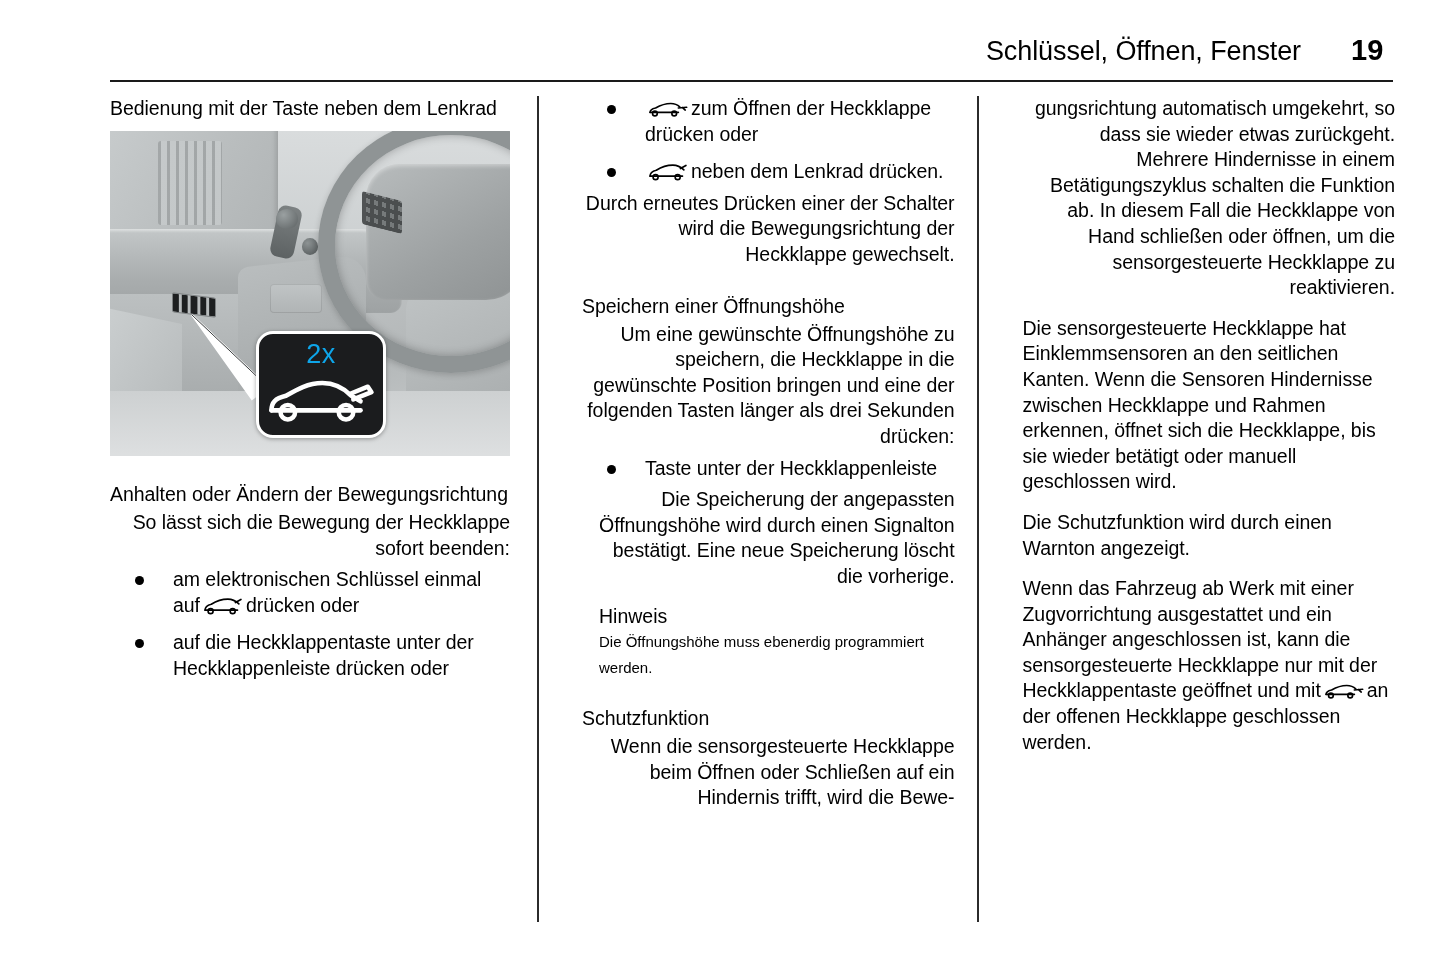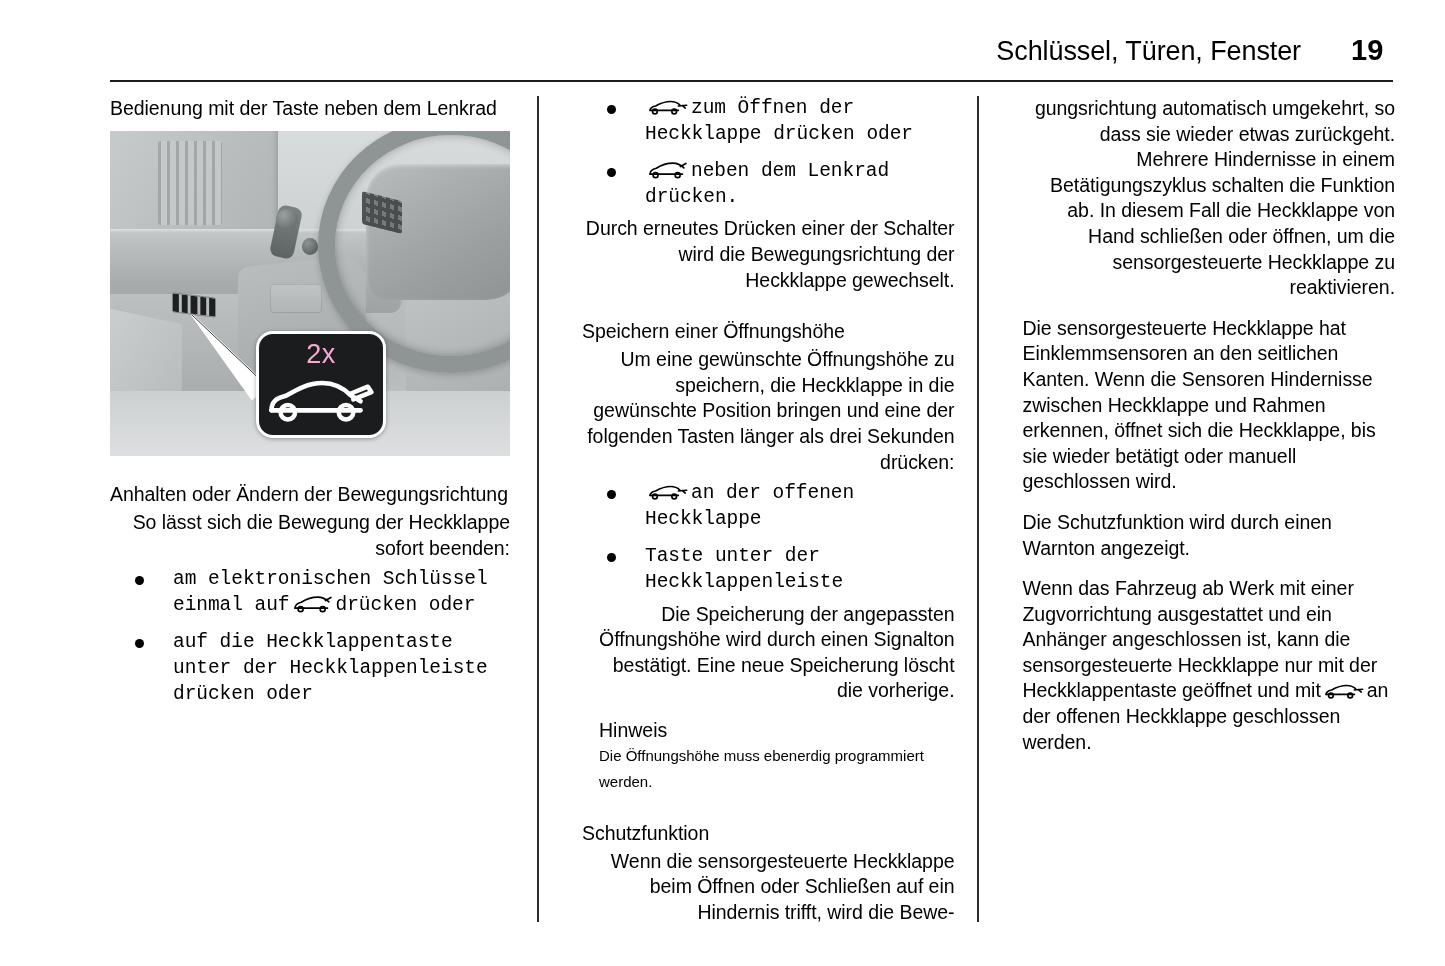--- a/index.html
+++ b/index.html
@@ -105,21 +105,20 @@
     margin: 6px 0 6px 0;
     padding: 0;
   }
   ul.bullets li {
     position: relative;
     font-size: 19.5px;
     line-height: 25.6px;
     padding-left: 63px;
     margin-bottom: 12px;
     letter-spacing: -0.05px;
-    font-family: Liberation Mono, monospace;
   }
   ul.bullets li:last-child { margin-bottom: 0; }
   ul.bullets li .dot {
     position: absolute;
     left: 25px;
     top: 9px;
     width: 9px;
     height: 9px;
     border-radius: 50%;
     background: #000;
@@ -292,42 +291,42 @@
     width: 31%; height: 31%;
     background: #1b1c1e;
     border: 3px solid #ffffff;
     border-radius: 17px;
     box-shadow: 0 1px 4px rgba(0,0,0,.35);
   }
   .callout .callout-label {
     position: absolute;
     top: 3px; left: 0; right: 0;
     text-align: center;
-    color: #f9a8d4;
+    color: #0ea5e9;
     font-size: 27px;
     font-weight: 400;
     line-height: 34px;
     letter-spacing: 0.5px;
   }
   .callout .callout-icon {
     position: absolute;
     left: 6%;
     top: 40%;
     width: 88%;
   }
   .callout .callout-icon svg { display: block; width: 100%; height: auto; }
 </style>
 </head>
 <body>
 
 <div class="page">
 
   <div class="page-header">
     <div class="header-inner">
-      <span class="chapter-title">Schlüssel, Türen, Fenster</span>
+      <span class="chapter-title">Schlüssel, Öffnen, Fenster</span>
       <span class="page-number">19</span>
     </div>
   </div>
 
   <div class="columns">
 
     <div class="col col-1">
 
       <h2 class="sec-title">Bedienung mit der Taste neben dem Lenkrad</h2>
 
@@ -423,30 +422,20 @@
 
       <p class="body tight" style="margin-top:6px;">Durch erneutes Drücken einer der Schalter wird die Bewegungsrichtung der Heckklappe gewechselt.</p>
 
       <h2 class="sec-title spaced">Speichern einer Öffnungshöhe</h2>
 
       <p class="body tight">Um eine gewünschte Öffnungshöhe zu speichern, die Heckklappe in die gewünschte Position bringen und eine der folgenden Tasten länger als drei Sekunden drücken:</p>
 
       <ul class="bullets">
         <li>
           <span class="dot"></span>
-          <span class="icon-car"><svg width="40" height="18" viewBox="0 0 58 26" fill="none" stroke="#000" stroke-width="2.4" stroke-linecap="round" stroke-linejoin="round">
-                <path d="M3 18 C3 14.5 6 12.5 11 11.5 C18 7.5 25 5 33 5 C39 5 43 7 46 10"></path>
-                <path d="M3 18 L44 18"></path>
-                <path d="M44 11.5 L56 10.5 M50 11 L54 14.5"></path>
-                <circle cx="10" cy="19.5" r="3.4"></circle>
-                <circle cx="38" cy="19.5" r="3.4"></circle>
-              </svg></span><span>an der offenen Heckklappe</span>
-        </li>
-        <li>
-          <span class="dot"></span>
           <span>Taste unter der Heckklappenleiste</span>
         </li>
       </ul>
 
       <p class="body tight" style="margin-top:6px;">Die Speicherung der angepassten Öffnungshöhe wird durch einen Signalton bestätigt. Eine neue Speicherung löscht die vorherige.</p>
 
       <div class="note-block">
         <p class="note-title">Hinweis</p>
         <p class="note-text">Die Öffnungshöhe muss ebenerdig programmiert werden.</p>
       </div>

